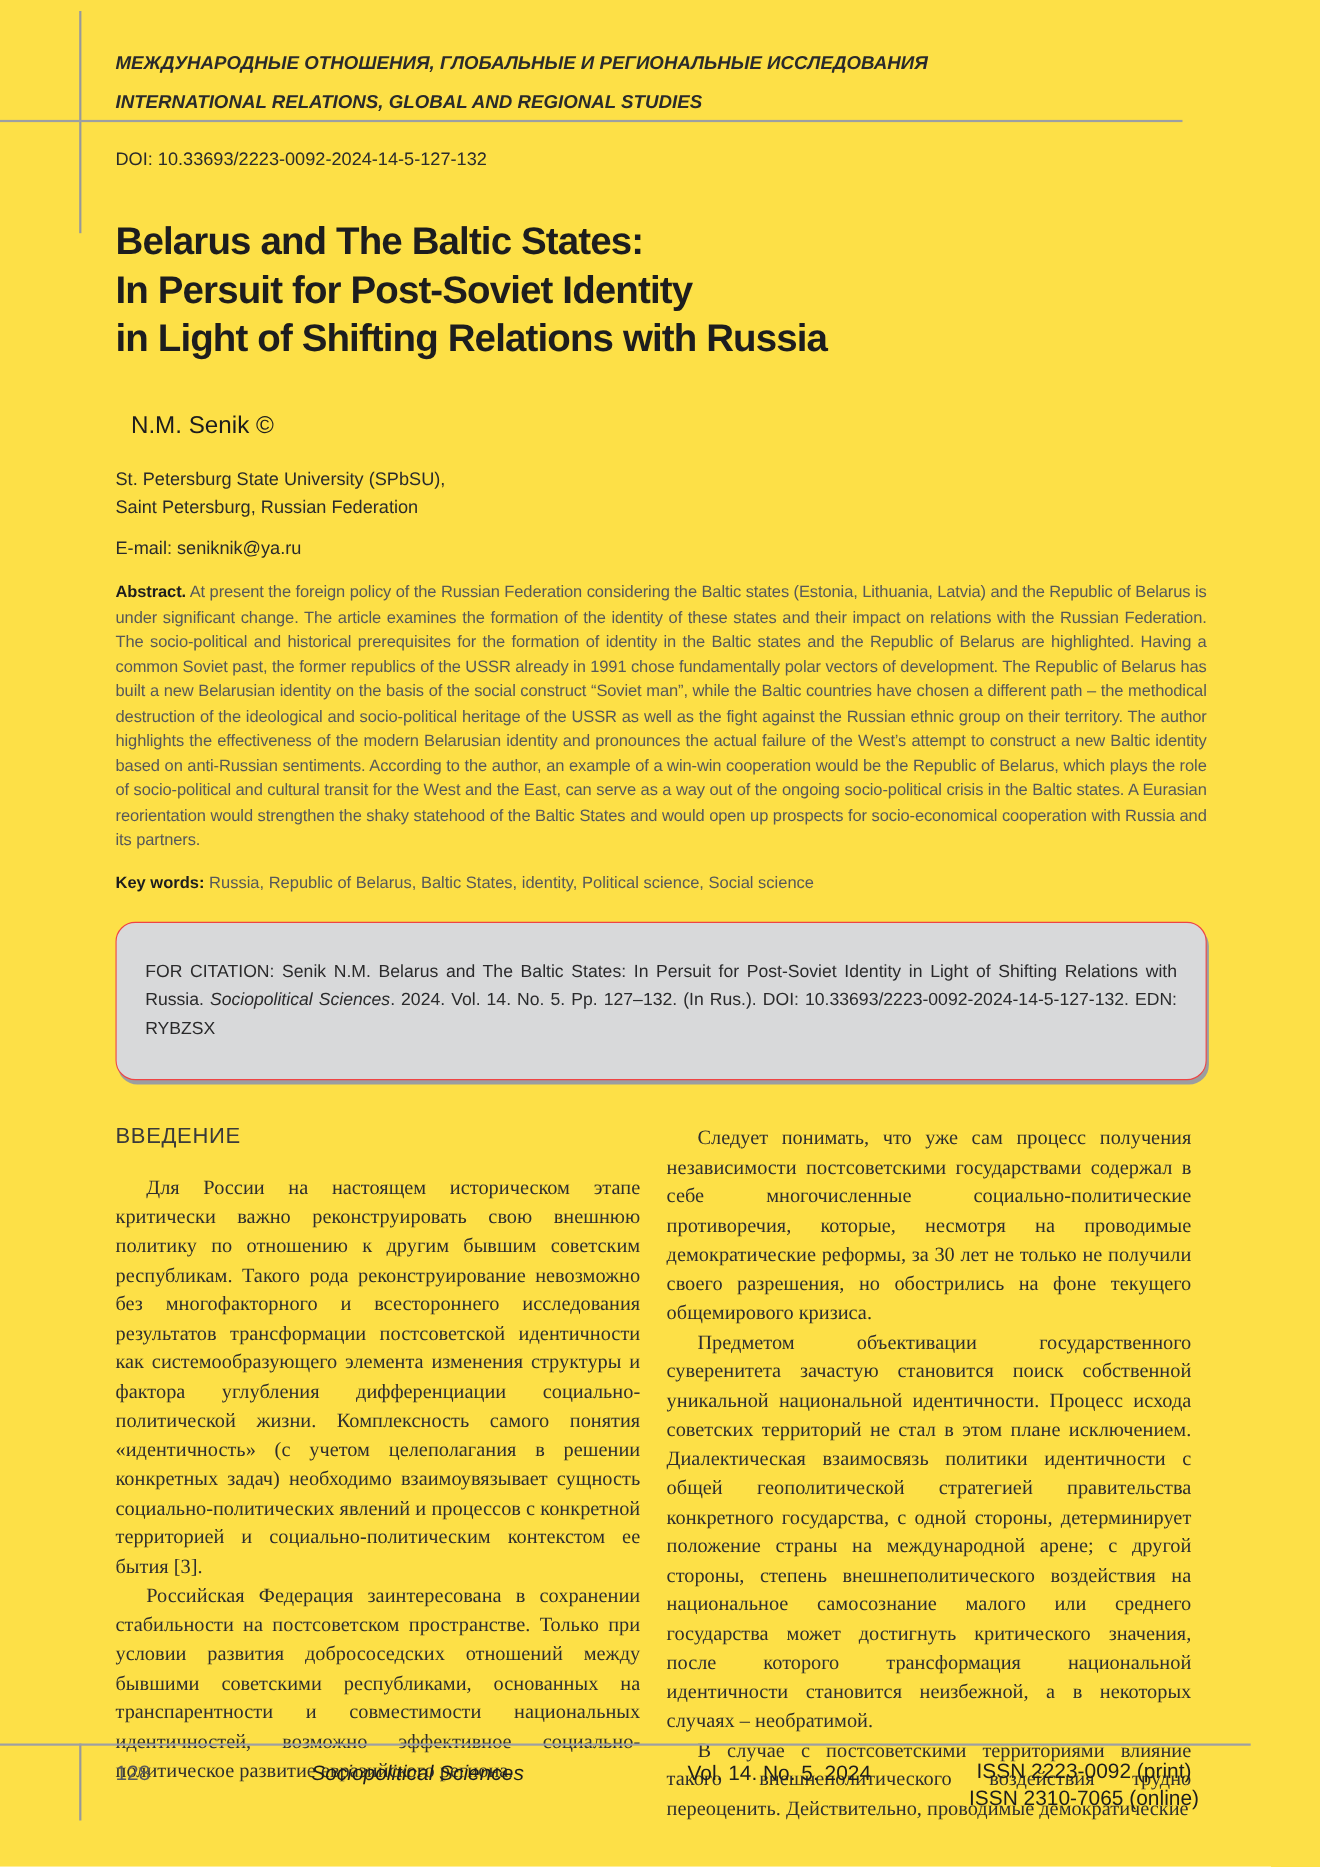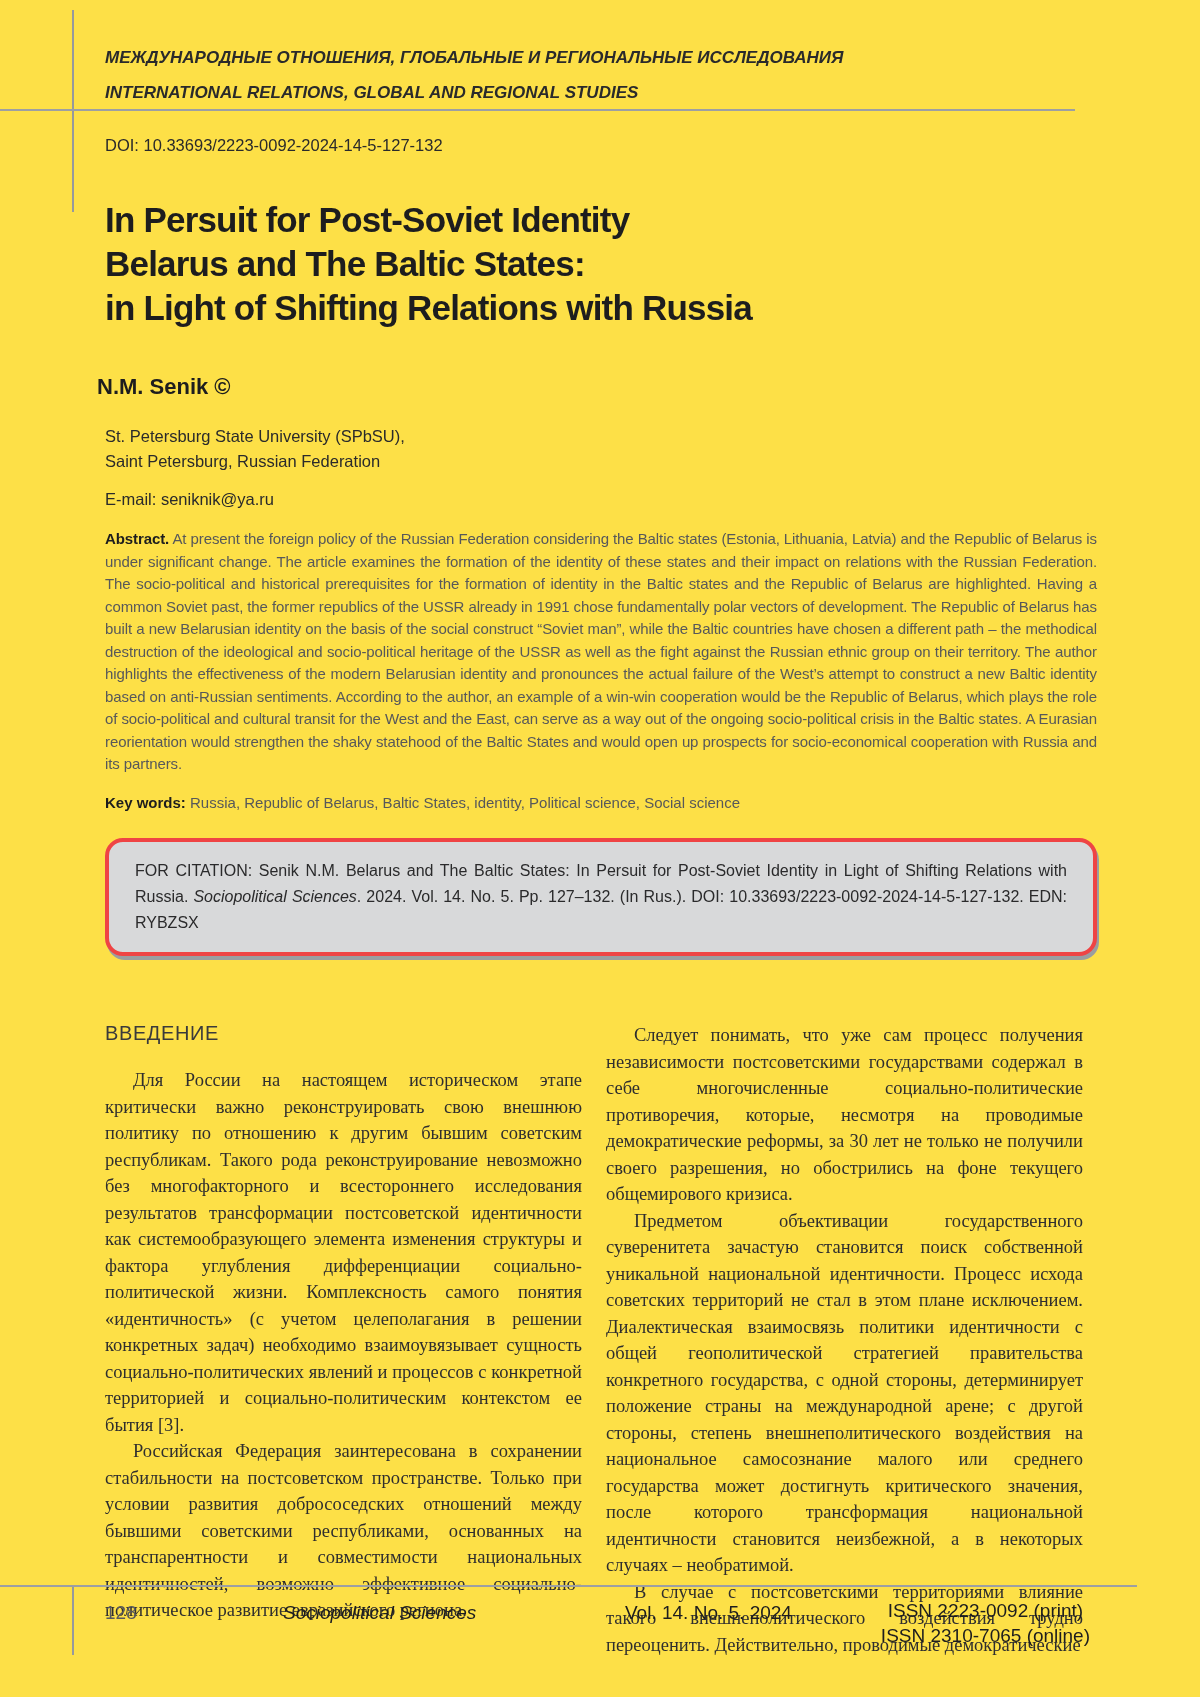--- a/index.html
+++ b/index.html
@@ -9,31 +9,31 @@
   .vrule.top{top:10px;height:202px;}
   .vrule.bottom{top:1585px;height:70px;}
   .hrule{position:absolute;height:2px;background:#9d9fa2;}
   .hrule.header{top:109px;left:0;width:1075px;}
   .hrule.footer{top:1585px;left:0;width:1137px;}
   .rubric{position:absolute;left:105px;top:40px;width:992px;
           font-style:italic;font-weight:bold;font-size:17px;line-height:35px;color:#2a2a2b;}
   .doi{position:absolute;left:105px;top:136px;font-size:16.5px;color:#2a2a2b;}
   .title{position:absolute;left:105px;top:198px;width:1000px;
          font-size:35px;font-weight:bold;line-height:44px;letter-spacing:-0.8px;color:#1d1d1e;}
-  .author{position:absolute;left:97px;top:374px;font-size:22px;font-weight:bold;color:#1d1d1e;}
+  .author{position:absolute;left:119px;top:374px;font-size:22px;font-weight:normal;color:#1d1d1e;}
   .affil{position:absolute;left:105px;top:424px;font-size:16.5px;line-height:25px;color:#2a2a2b;}
   .email{position:absolute;left:105px;top:490px;font-size:16.5px;color:#2a2a2b;}
   .absblock{position:absolute;left:105px;top:528px;width:992px;}
   .absblock p{margin:0;text-align:justify;}
   .abstract-p{font-size:15px;line-height:22.5px;color:#57585a;letter-spacing:-0.1px;}
   .abstract-p .lbl{color:#1d1d1e;font-weight:bold;}
   .keywords-p{margin-top:16px !important;font-size:15px;line-height:22px;color:#57585a;}
   .keywords-p .lbl{color:#1d1d1e;font-weight:bold;}
-  .citebox{margin-top:24px;background:#d8d9da;border:4px solid #ef4444;
-           box-shadow:2px 4px 0 #9b9da0;border-radius:18px;padding:16px 26px;
+  .citebox{margin-top:24px;background:#d8d9da;border:1px solid #ef4444;
+           box-shadow:2px 4px 0 #9b9da0;border-radius:18px;padding:32px 26px;
            font-size:16px;line-height:26px;color:#2a2a2b;text-align:justify;}
   .citebox i{font-style:italic;}
   .columns{position:absolute;left:105px;top:1022px;width:992px;display:flex;gap:24px;}
   .col{width:477px;}
   .intro-h{margin:0 0 22px 0;font-size:20px;font-weight:normal;letter-spacing:0.6px;color:#3a3a3b;
            font-family:"Liberation Sans",sans-serif;}
   .col p{margin:0;font-family:"Liberation Serif",serif;font-size:18.5px;line-height:26.5px;
          color:#2f2e2e;text-align:justify;text-indent:28px;}
   .footer-item{position:absolute;font-size:19px;color:#1d1d1e;}
   .pageno{left:105px;top:1602px;color:#58595b;}
@@ -52,22 +52,22 @@
   <div class="rubric">
     <div>МЕЖДУНАРОДНЫЕ ОТНОШЕНИЯ, ГЛОБАЛЬНЫЕ И РЕГИОНАЛЬНЫЕ ИССЛЕДОВАНИЯ</div>
     <div>INTERNATIONAL RELATIONS, GLOBAL AND REGIONAL STUDIES</div>
   </div>
 
   <div class="hrule header"></div>
 
   <div class="doi">DOI: 10.33693/2223-0092-2024-14-5-127-132</div>
 
   <h1 class="title" style="margin:0;">
+    <div>Belarus and The Baltic States:</div>
     <div>In Persuit for Post-Soviet Identity</div>
-    <div>Belarus and The Baltic States:</div>
     <div>in Light of Shifting Relations with Russia</div>
   </h1>
 
   <div class="author">N.M. Senik ©</div>
 
   <div class="affil">
     <div>St. Petersburg State University (SPbSU),</div>
     <div>Saint Petersburg, Russian Federation</div>
   </div>
 

